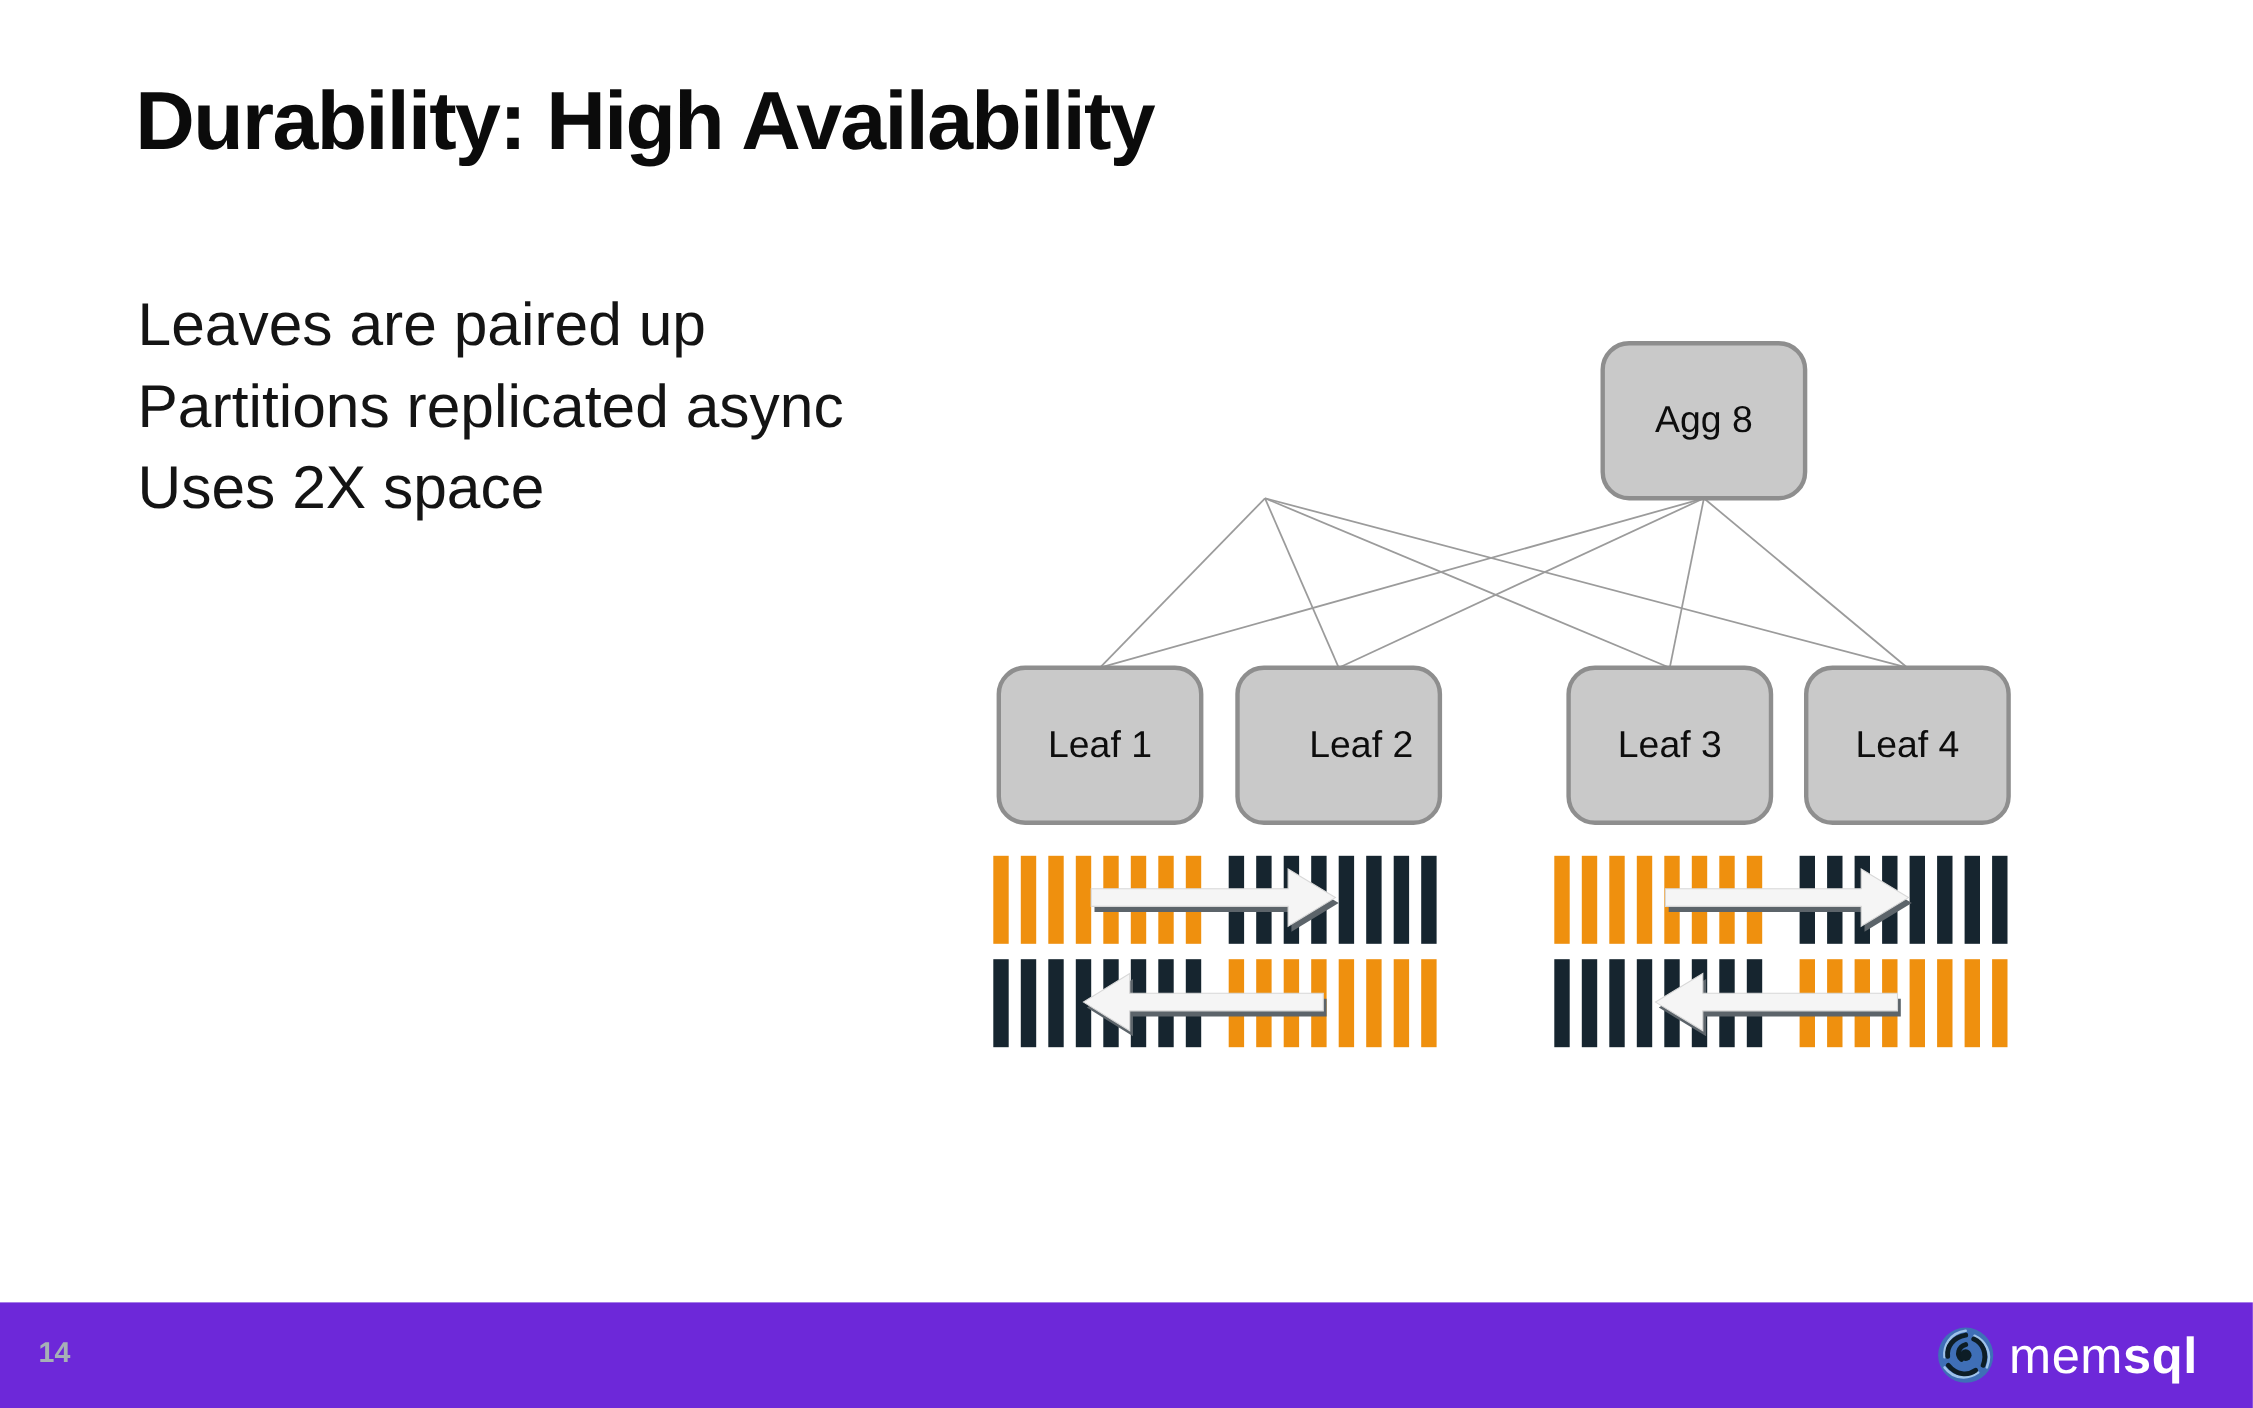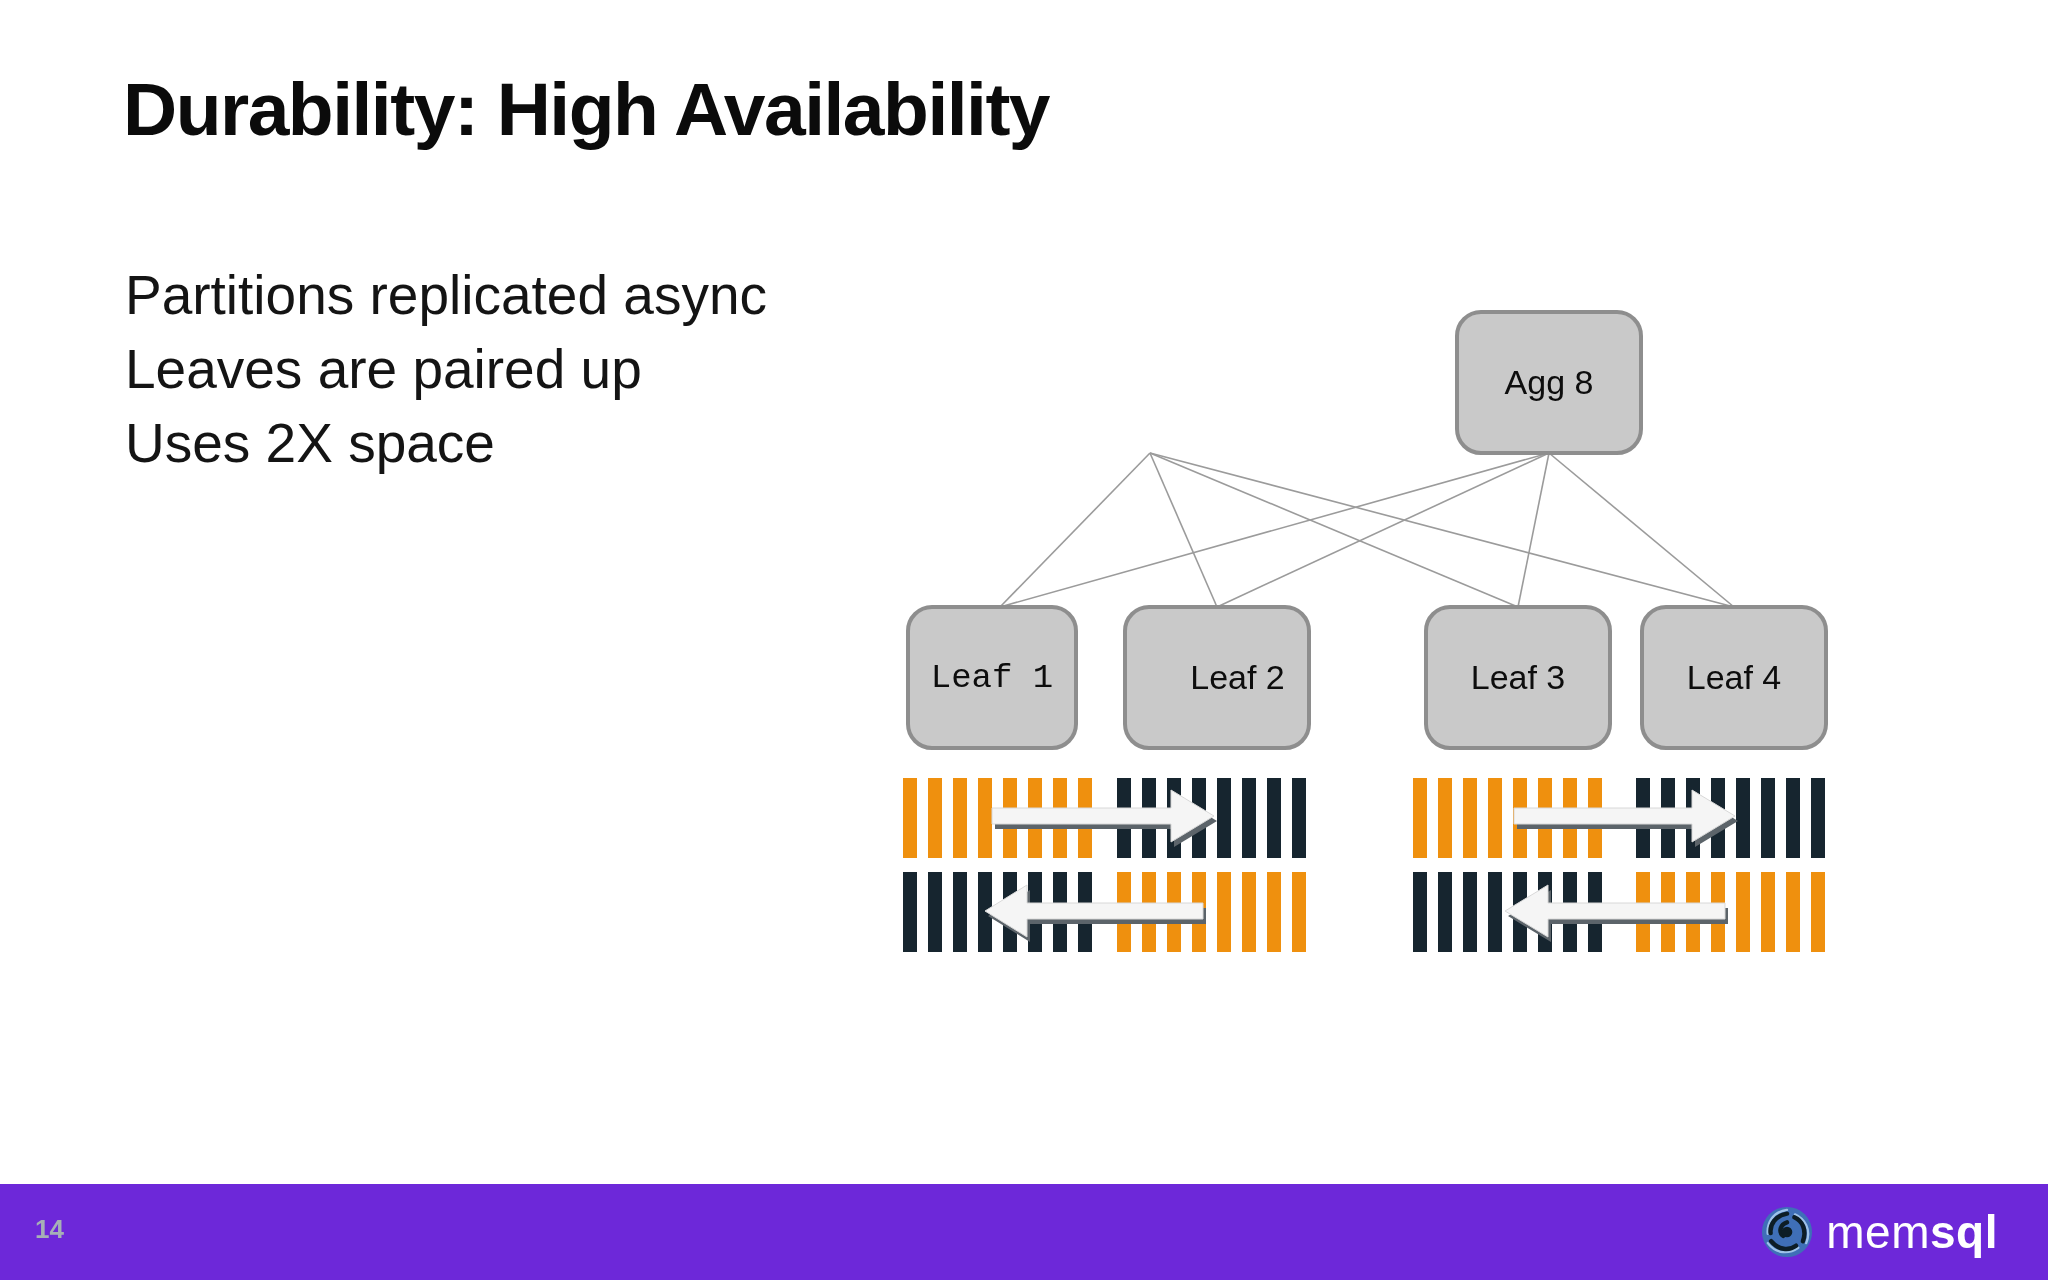--- a/index.html
+++ b/index.html
@@ -41,22 +41,22 @@
   .logo-text{color:#ffffff;font-size:46px;letter-spacing:0.5px;}
   .logo-text .mem{font-weight:normal;}
   .logo-text .sql{font-weight:bold;}
 </style>
 </head>
 <body>
 
 <h1 class="title">Durability: High Availability</h1>
 
 <div class="bullets">
+  <div>Leaves are paired up</div>
   <div>Partitions replicated async</div>
-  <div>Leaves are paired up</div>
   <div>Uses 2X space</div>
 </div>
 
 <div class="diagram">
   <svg id="lines-layer" width="2048" height="1280">
       <line x1="1150" y1="453" x2="1000" y2="607" stroke="#9B9B9B" stroke-width="1.6"></line>
       <line x1="1150" y1="453" x2="1217" y2="607" stroke="#9B9B9B" stroke-width="1.6"></line>
       <line x1="1150" y1="453" x2="1518" y2="607" stroke="#9B9B9B" stroke-width="1.6"></line>
       <line x1="1150" y1="453" x2="1734" y2="607" stroke="#9B9B9B" stroke-width="1.6"></line>
       <line x1="1549" y1="453" x2="1000" y2="607" stroke="#9B9B9B" stroke-width="1.6"></line>
@@ -78,21 +78,21 @@
         <polygon points="1514,808 1692,808 1692,790 1735,816 1692,842 1692,824 1514,824" fill="#F5F5F5" stroke="#D8D8D8" stroke-width="1"></polygon>
       </g>
       <g>
         <polygon points="1728,908 1551,908 1551,890 1508,916 1551,942 1551,924 1728,924" fill="#5C646A"></polygon>
         <polygon points="1725,903 1548,903 1548,885 1505,911 1548,937 1548,919 1725,919" fill="#F5F5F5" stroke="#D8D8D8" stroke-width="1"></polygon>
       </g>
     </svg>
     <div class="node" style="left: 1455px; top: 310px; width: 188px; height: 145px;">
       <span>Agg 8</span>
     </div>
-    <div class="node" style="left: 906px; top: 605px; width: 172px; height: 145px; font-family: Liberation Mono, monospace;">
+    <div class="node" style="left: 906px; top: 605px; width: 188px; height: 145px;">
       <span>Leaf 1</span>
     </div>
     <div class="node" style="left: 1123px; top: 605px; width: 188px; height: 145px; padding-left: 41px;">
       <span>Leaf 2</span>
     </div>
     <div class="node" style="left: 1424px; top: 605px; width: 188px; height: 145px;">
       <span>Leaf 3</span>
     </div>
     <div class="node" style="left: 1640px; top: 605px; width: 188px; height: 145px;">
       <span>Leaf 4</span>

